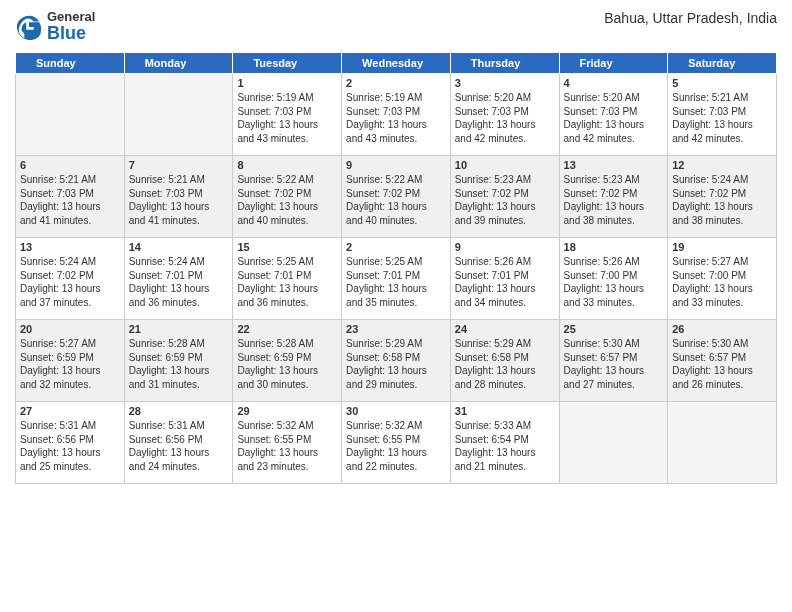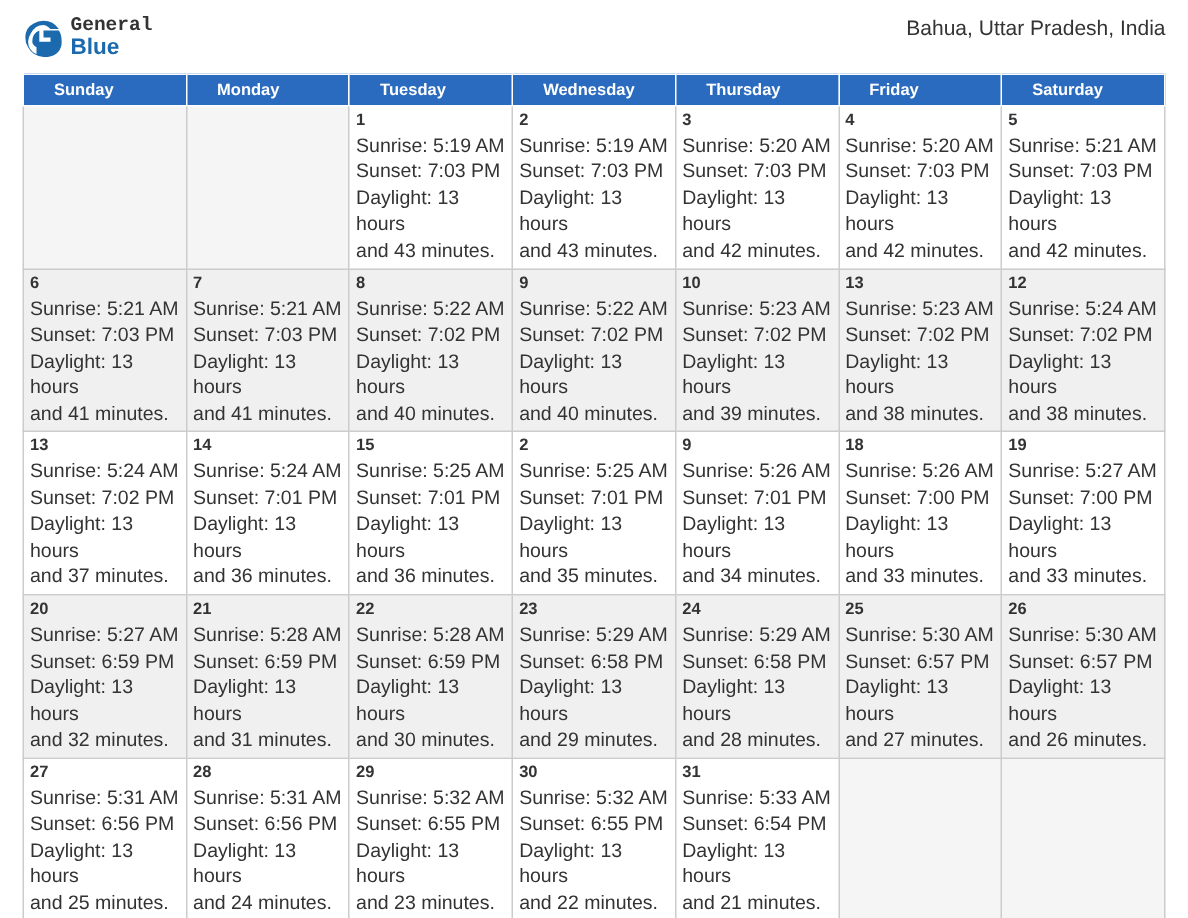--- a/index.html
+++ b/index.html
@@ -29,24 +29,23 @@
     }
     .logo-text {
       display: flex;
       flex-direction: column;
       line-height: 1.1;
     }
     .logo-general {
       font-size: 13px;
       font-weight: bold;
       color: #333;
-      font-family: Liberation Mono, monospace;
     }
     .logo-blue {
-      font-size: 15px;
+      font-size: 18px;
       font-weight: bold;
       color: #1a6aad;
     }
     .logo-icon {
       width: 28px;
       height: 28px;
     }
     .title-block {
       text-align: right;
     }
@@ -86,21 +85,21 @@
     .calendar td.empty {
       background: #f5f5f5;
     }
     .day-num {
       font-size: 11px;
       font-weight: bold;
       margin-bottom: 2px;
       display: block;
     }
     .day-info {
-      font-size: 13px;
+      font-size: 10px;
       line-height: 1.35;
       color: #333;
     }
     .row-bg td {
       background: #f0f0f0;
     }
   </style>
 </head>
 <body>
 

